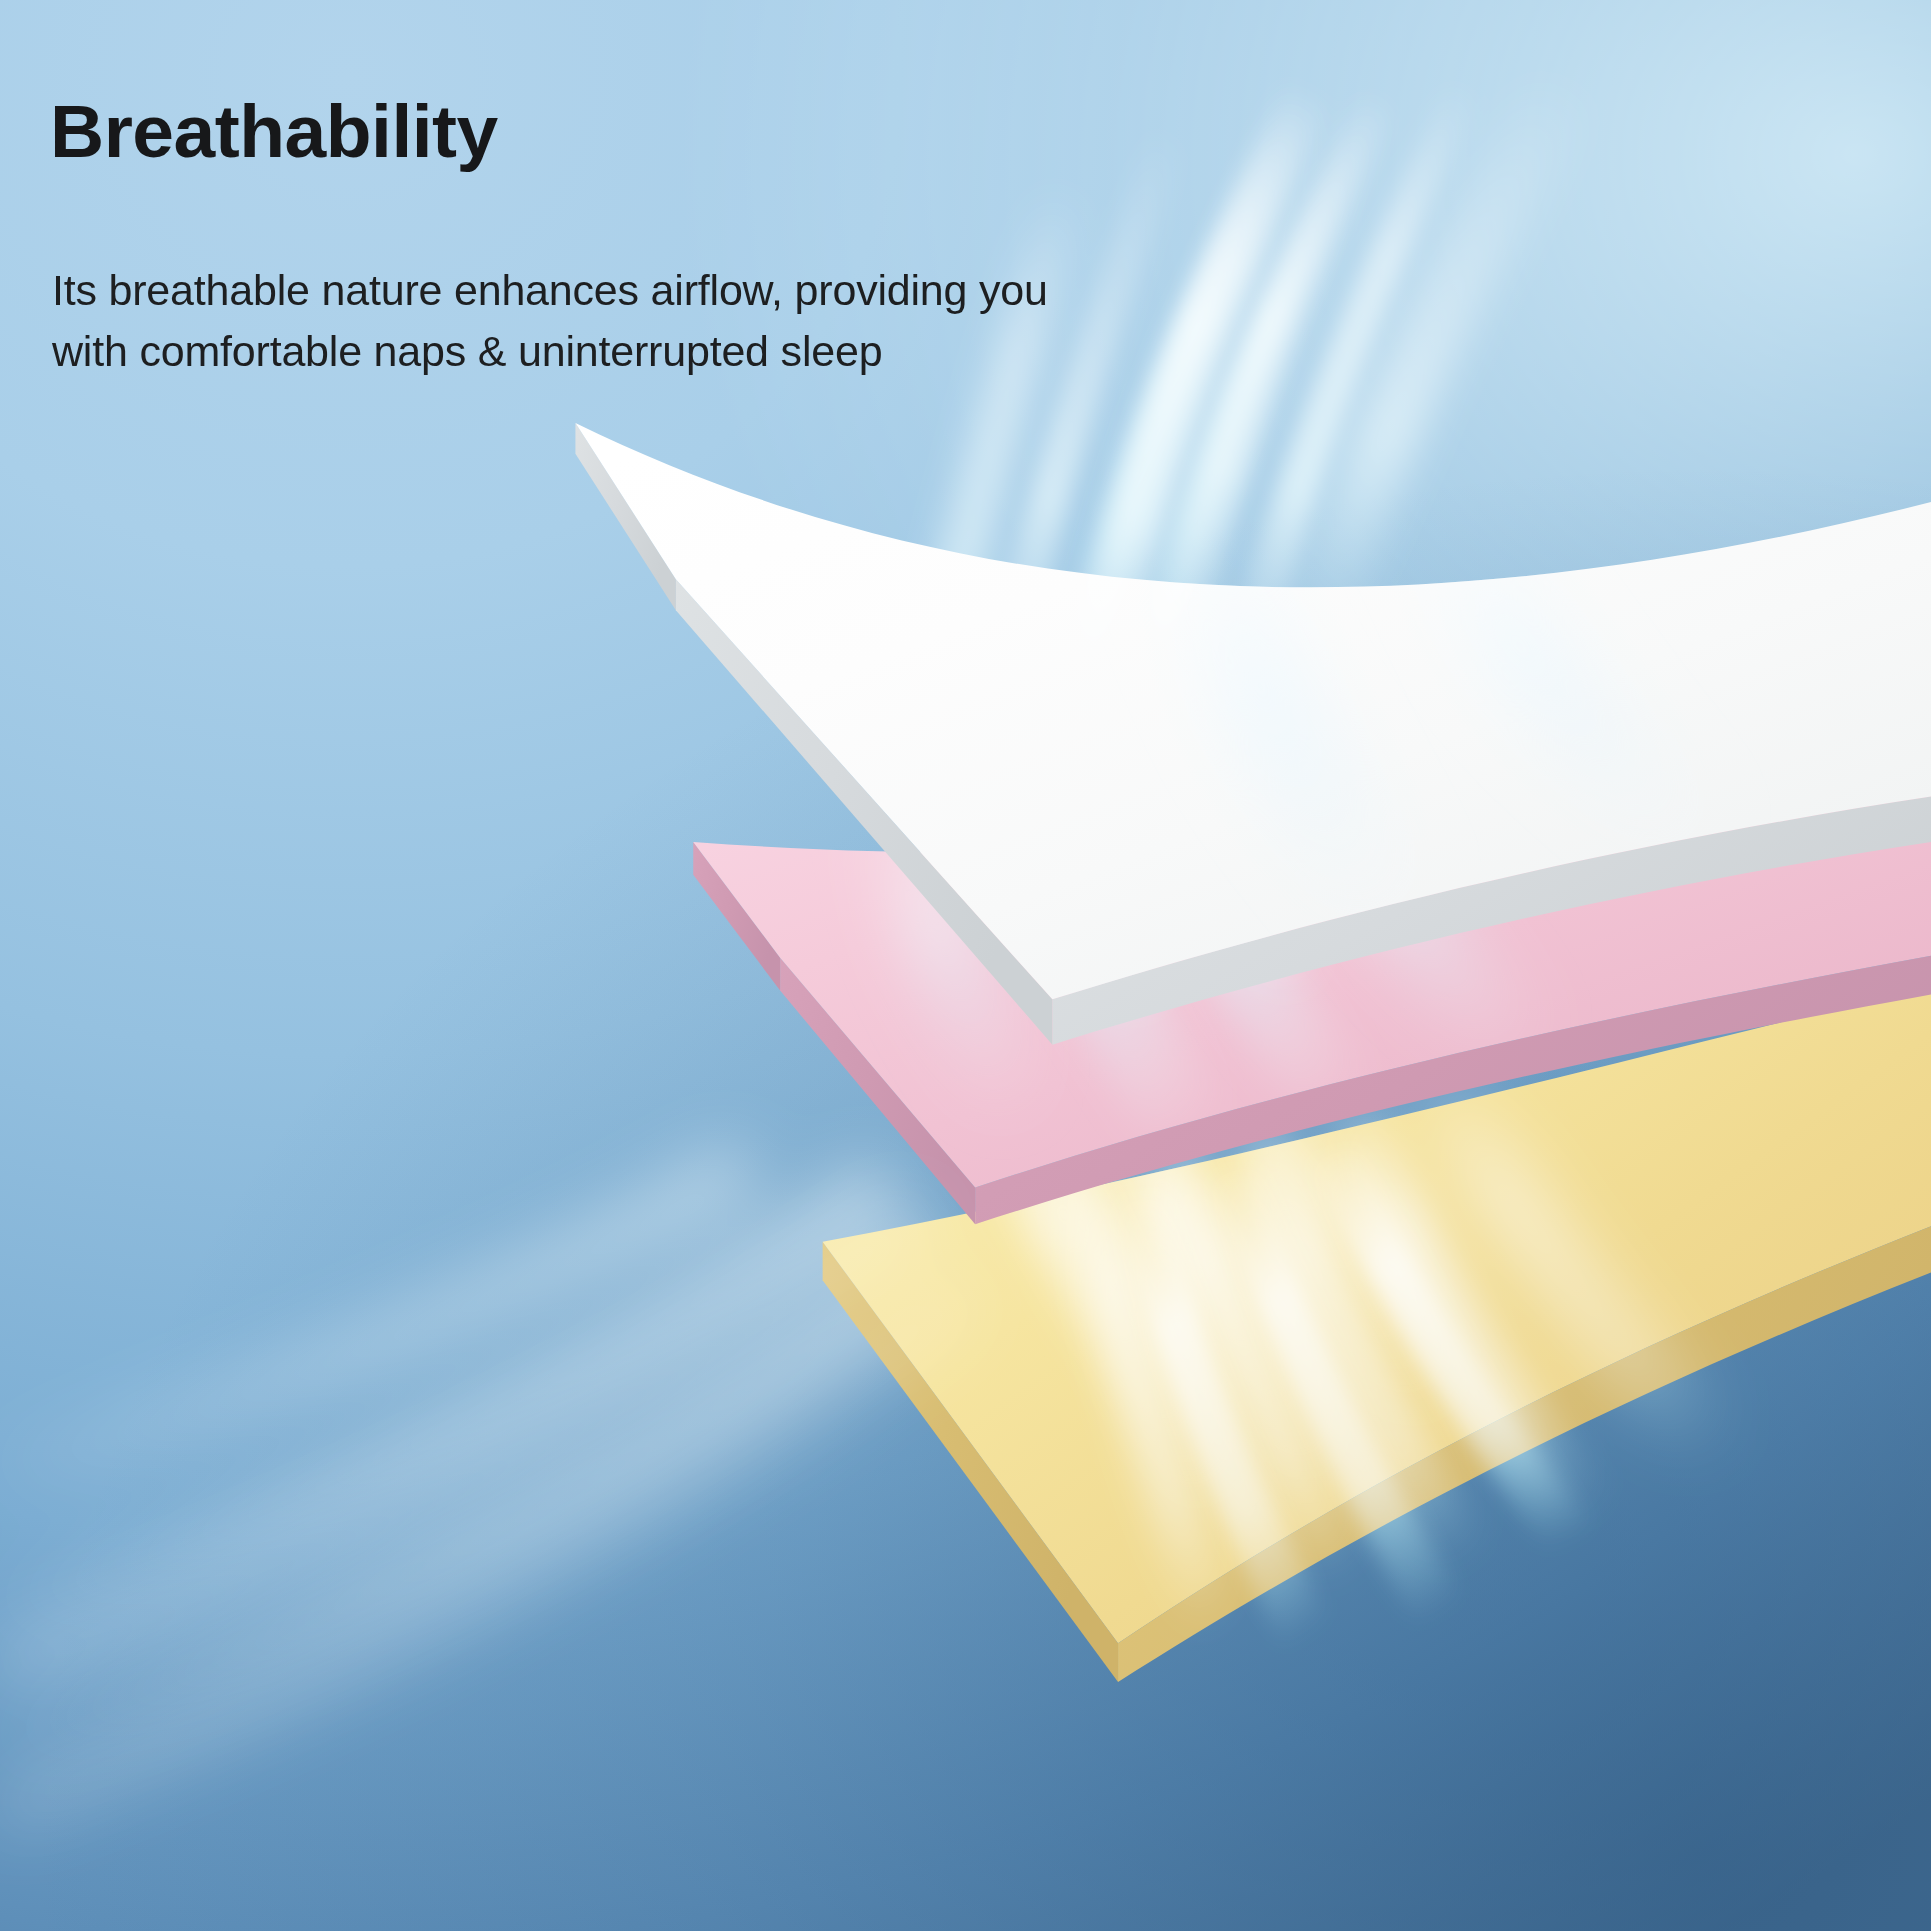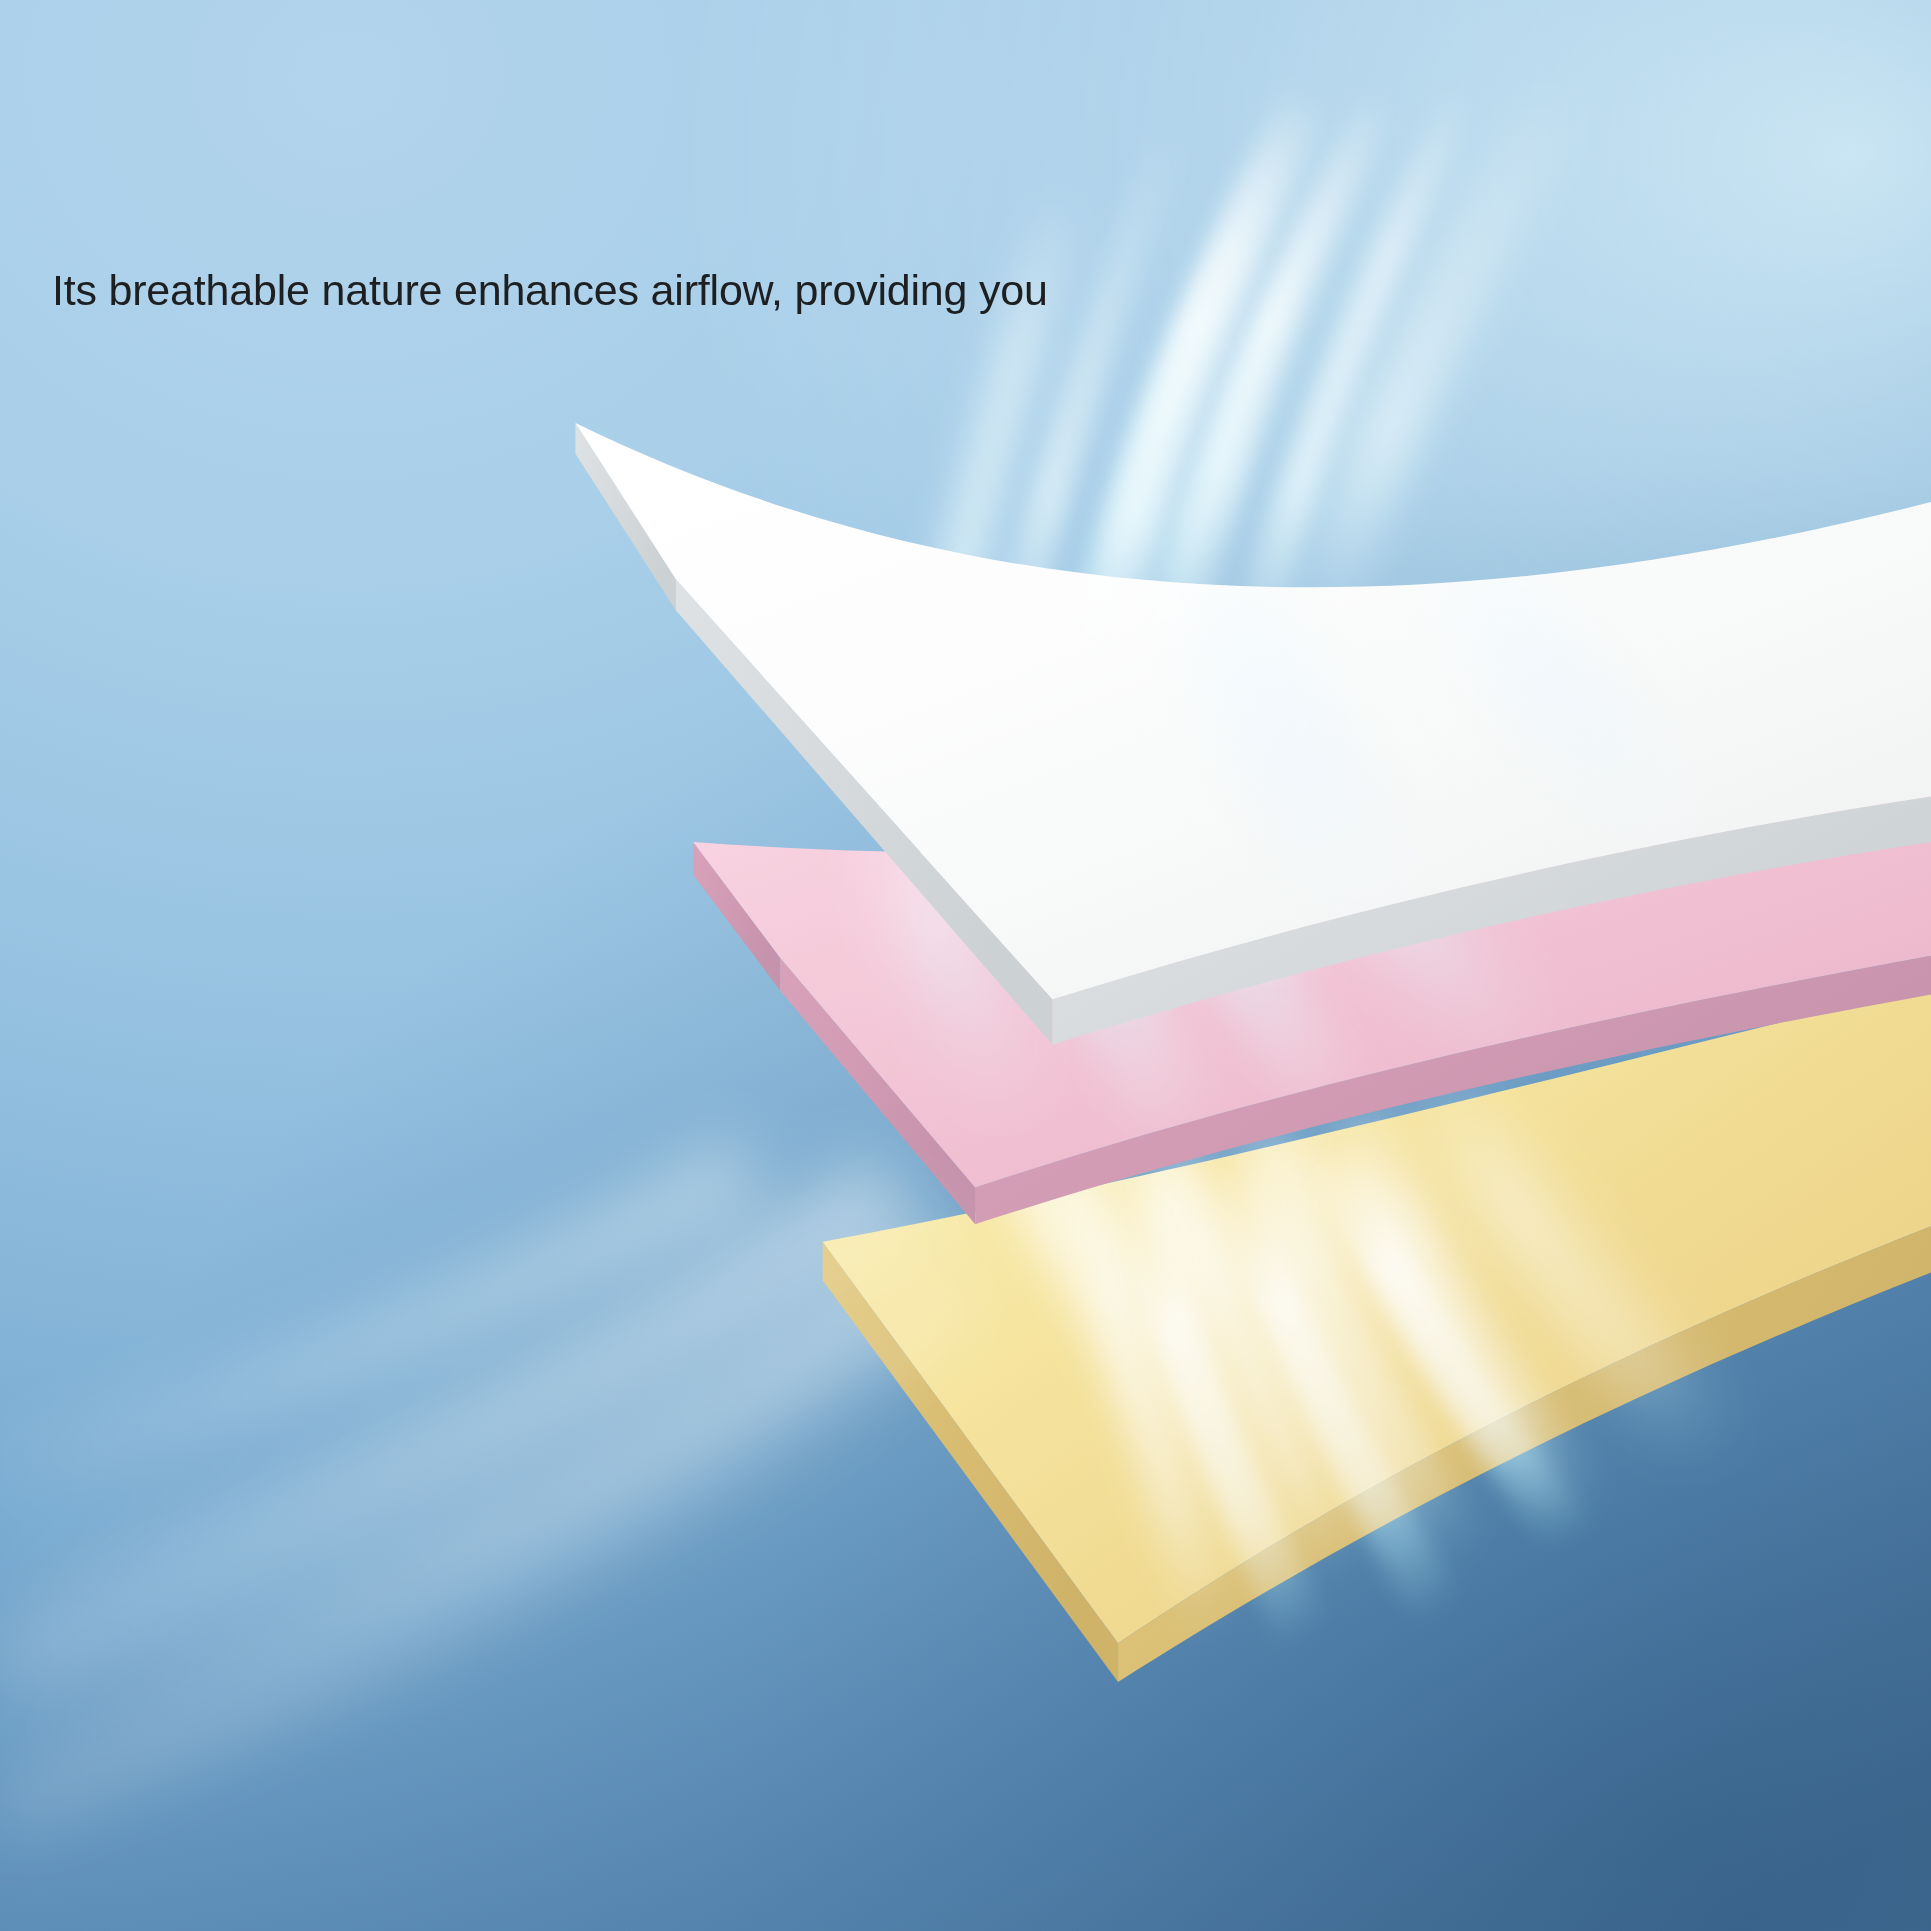--- a/index.html
+++ b/index.html
@@ -307,19 +307,21 @@
         <path d="M1352,1200 C1424,1355 1532,1520 1656,1668 L1698,1640 C1578,1496 1476,1336 1408,1190 Z" fill="url(#gFrontDown)"></path>
       </g>
 
       <g filter="url(#soft3)" opacity="0.55">
         <path d="M0,1700 C340,1575 690,1410 940,1235 L968,1278 C716,1455 360,1625 0,1752 Z" fill="#e7f5fc" opacity="0.45"></path>
         <path d="M0,1850 C360,1715 730,1520 990,1318 L1018,1360 C756,1566 380,1768 0,1902 Z" fill="#e7f5fc" opacity="0.35"></path>
       </g>
     </svg>
   </div>
 
+  <div class="headline">Breathability</div>
 
   <div class="subline">
     <span>Its breathable nature enhances airflow, providing you</span>
+    <span>with comfortable naps &amp; uninterrupted sleep</span>
   </div>
 
 </div>
 
 
 </body></html>

